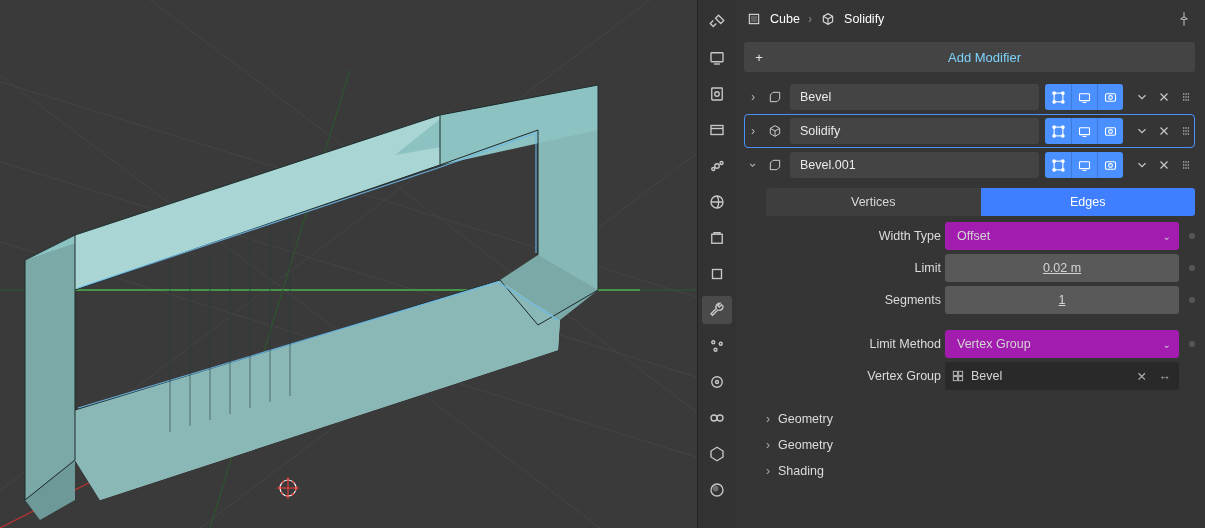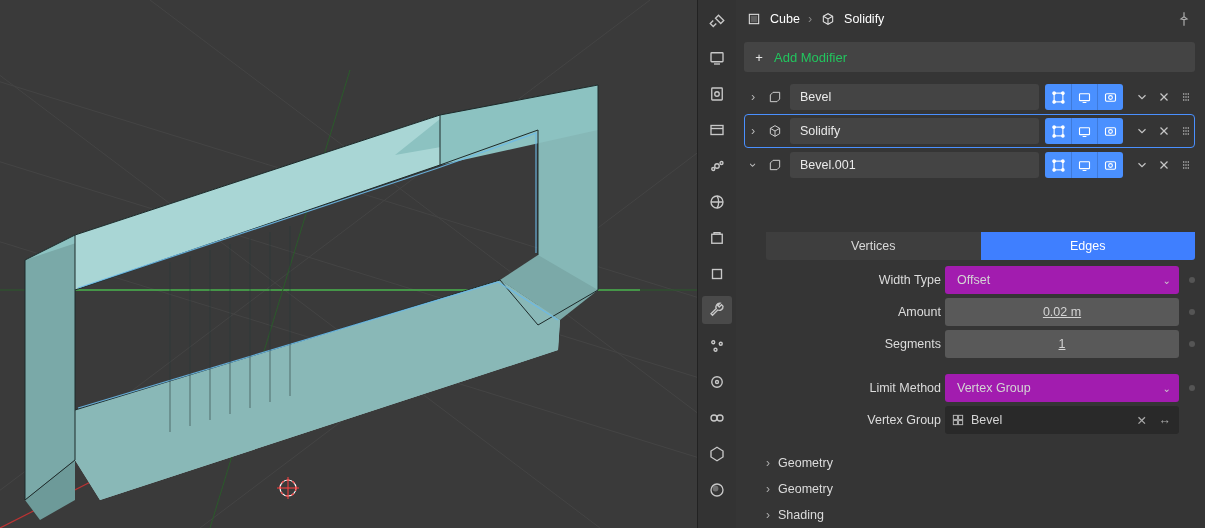--- a/index.html
+++ b/index.html
@@ -11,37 +11,37 @@
   .toolstrip .titem.active { background: #4a4a4a; }
   .toolstrip .titem svg { width: 18px; height: 18px; }
   .panel { flex: 1; background: #353535; padding: 6px 10px 0 8px; overflow-y: auto; font-size: 12.5px; }
   .breadcrumb { display: flex; align-items: center; gap: 8px; padding: 4px 2px 14px 2px; color: #fff; }
   .breadcrumb .chev { color: #888; }
   .bc-icon { width: 16px; height: 16px; display: inline-flex; }
   .bc-icon svg { width: 16px; height: 16px; }
   .pin { margin-left: auto; color: #aaa; width: 18px; height: 18px; }
   .add-mod { display: flex; align-items: center; background: #444; border-radius: 3px; height: 30px; font-size: 13px; overflow: hidden; margin-bottom: 8px; }
   .add-mod .plus { width: 30px; display: flex; justify-content: center; color: #e6e6e6; }
-  .add-mod .label { flex: 1; text-align: left; color: #22c55e; }
+  .add-mod .label { flex: 1; text-align: center; color: #7dd3fc; }
   .mod-row { display: flex; align-items: center; gap: 6px; padding: 4px 2px; border-radius: 4px; }
   .mod-row.selected { border: 1px solid #4a90ff; padding: 3px 1px; }
   .mod-row .expand { width: 14px; text-align: center; color: #bbb; }
   .mod-row .mod-icon { width: 18px; display: flex; justify-content: center; }
   .mod-row .mod-icon svg { width: 16px; height: 16px; }
   .mod-row .namebox { flex: 1; background: #444; border-radius: 3px; padding: 6px 10px; color: #eaeaea; }
   .mod-row .togglewrap { display: flex; background: #4a90ff; border-radius: 3px; overflow: hidden; }
   .mod-row .togglewrap .tick { width: 26px; height: 26px; display: flex; align-items: center; justify-content: center; color: #fff; }
   .mod-row .togglewrap .tick + .tick { border-left: 1px solid rgba(0,0,0,0.15); }
   .mod-row .togglewrap svg { width: 15px; height: 15px; }
   .mod-row .tail { display: flex; align-items: center; gap: 8px; padding-left: 6px; }
   .mod-row .tail .vbtn, .mod-row .tail .xbtn, .mod-row .tail .grip { color: #c5c5c5; display: flex; }
   .mod-row .tail svg { width: 14px; height: 14px; }
   .sub-indent { padding-left: 22px; margin-top: 6px; }
   .tabpair { display: flex; border-radius: 3px; overflow: hidden; margin-bottom: 6px; }
-  .tabpair .tab { flex: 1; text-align: center; padding: 7px 0; background: #3e3e3e; color: #d8d8d8; margin-top: 44px; }
+  .tabpair .tab { flex: 1; text-align: center; padding: 7px 0; background: #3e3e3e; color: #d8d8d8; }
   .tabpair .tab.active { background: #3f7fff; color: #fff; }
   .field-row { display: flex; align-items: center; gap: 4px; margin-bottom: 4px; }
   .field-row .flabel { flex: 1; text-align: right; color: #dcdcdc; min-width: 130px; }
   .field-row .fval { width: 234px; background: #595959; border-radius: 3px; height: 28px; display: flex; align-items: center; position: relative; }
   .field-row .fval.dropdown { background: #a21caf; justify-content: flex-start; padding-left: 12px; }
   .field-row .fval.center { justify-content: center; text-decoration: underline; }
   .field-row .fval .ddarrow { position: absolute; right: 8px; color: #ccc; font-size: 10px; }
   .field-row .dot { width: 6px; height: 6px; border-radius: 50%; background: #555; margin-left: 6px; }
   .vgroup-box { display: flex; align-items: center; background: #292929; border-radius: 3px; width: 234px; height: 28px; padding-left: 6px; position: relative; }
   .vgroup-box svg { width: 14px; height: 14px; margin-right: 6px; }
@@ -411,21 +411,21 @@
     <div class="field-row">
       <div class="flabel">Width Type</div>
       <div class="fval dropdown">
         <span>Offset</span>
         <span class="ddarrow">⌄</span>
       </div>
       <div class="dot"></div>
     </div>
 
     <div class="field-row">
-      <div class="flabel">Amount</div>
+      <div class="flabel">Limit</div>
       <div class="fval center">
         <span>0.02 m</span>
       </div>
       <div class="dot"></div>
     </div>
 
     <div class="field-row">
       <div class="flabel">Segments</div>
       <div class="fval center">
         <span>1</span>

